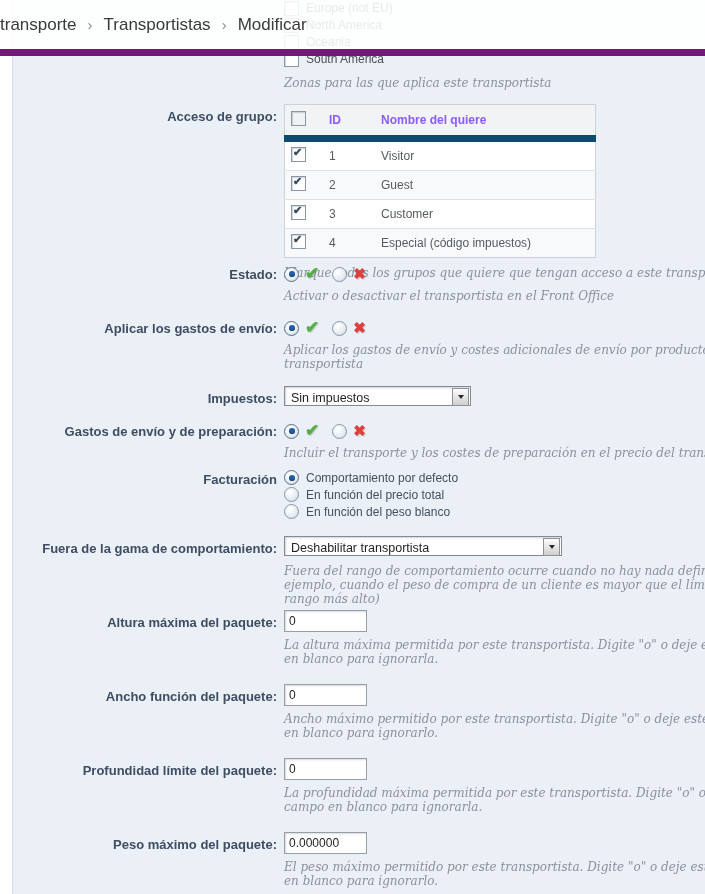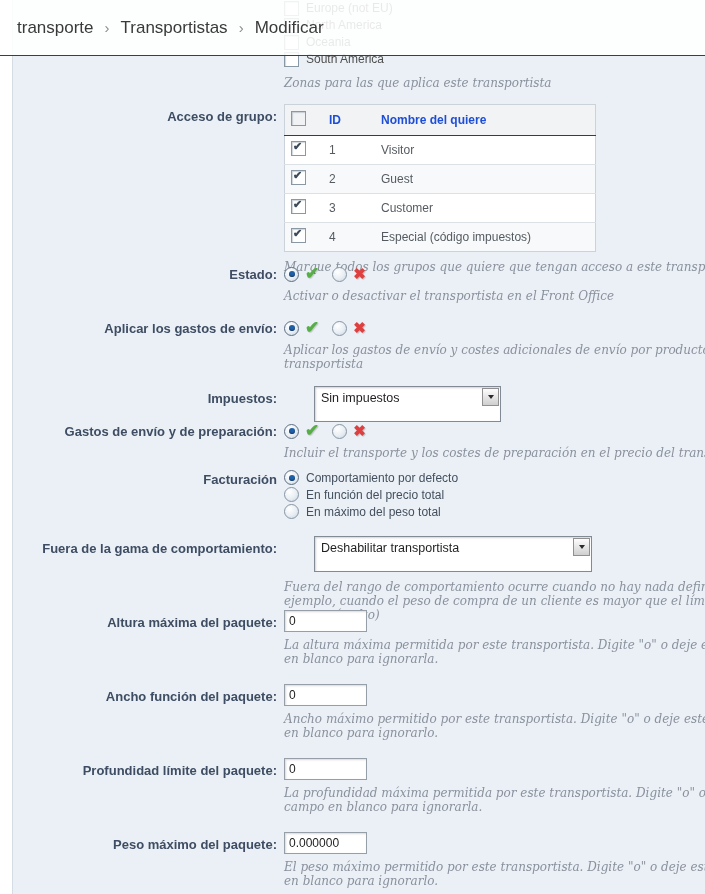--- a/index.html
+++ b/index.html
@@ -4,22 +4,22 @@
 <style>
   * { margin:0; padding:0; box-sizing:content-box; }
   html,body { width:705px; height:894px; overflow:hidden; }
   body { position:relative; background:#fff; font-family:"Liberation Sans",sans-serif; }
 
   .panel { position:absolute; left:12px; top:0; width:758px; height:894px;
            background:#EAF0F5; border-left:1px solid #D5DCE3; }
 
   
   .header { position:absolute; top:0; left:0; width:705px; height:56px; z-index:5;
-            background:rgba(255,255,255,0.88); border-bottom:1px solid #701a75;
-            display:flex; align-items:center; padding-left:17px; box-sizing:border-box; }
+            background:rgba(255,255,255,0.88); border-bottom:7px solid #701a75;
+            display:flex; align-items:center; box-sizing:border-box; }
   .crumb { font-size:17px; color:#3A3A3A; cursor:pointer; }
   .crumb-sep { color:#8C8C8C; margin:0 11px; font-size:15px; }
 
   
   .zone-row { position:absolute; left:271px; display:flex; align-items:center; gap:7px;
               font-size:12px; color:#4F4F4F; height:14px;text-align:right; }
   .zones-hint { position:absolute; left:271px; top:70px; }
 
   .frow { position:absolute; left:0; width:758px; }
   .lbl  { position:absolute; left:0; top:3px; width:264px; text-align:right;
@@ -49,38 +49,38 @@
   .opticons { display:flex; align-items:center; height:18px; }
   .icon-check { color:#57AE46; font-size:17px; font-weight:bold; margin:0 13px 0 6px;
                 text-shadow:1px 1px 1px rgba(0,0,0,0.18); line-height:18px; }
   .icon-x { color:#DE4040; font-size:15px; font-weight:bold; margin-left:6px;
             text-shadow:1px 1px 1px rgba(0,0,0,0.18); line-height:18px; }
 
   .radio-line { display:flex; align-items:center; gap:7px; height:17px;
                 font-size:12px; color:#44505E; cursor:pointer; }
 
   
-  .sel { position:relative; height:36px; background:#fff; border:1px solid #828A95;
-         box-shadow:inset 1px 1px 2px rgba(0,0,0,0.18); box-sizing:border-box; cursor:pointer;margin-left:30px; }
+  .sel { position:relative; height:20px; background:#fff; border:1px solid #828A95;
+         box-shadow:inset 1px 1px 2px rgba(0,0,0,0.18); box-sizing:border-box; cursor:pointer; }
   .sel-value { position:absolute; left:6px; top:4px; font-size:12.5px; color:#1F1F1F; }
   .sel-btn { position:absolute; right:1px; top:1px; width:17px; height:18px;
              background:linear-gradient(#FDFDFD,#CFCFCF); border:1px solid #909090;
              box-sizing:border-box; display:flex; align-items:center; justify-content:center; }
   .sel-btn::after { content:""; border-left:3.5px solid transparent;
              border-right:3.5px solid transparent; border-top:4px solid #2A2A2A; }
 
   .txt { width:83px; height:22px; border:1px solid #969FA8; background:#fff;
          box-shadow:inset 1px 1px 2px rgba(0,0,0,0.15); font-size:12px; color:#222;
          padding:0 0 0 4px; box-sizing:border-box; font-family:inherit; }
 
   
   .gtable { border-collapse:collapse; width:311px; background:#fff;
             border:1px solid #CBD2D9; }
-  .gtable th { background:#F2F3F5; font-size:12px; color:#1d4ed8; text-align:left;
-               padding:6px 6px; border-bottom:1px solid #0c4a6e; }
+  .gtable th { background:#F2F3F5; font-size:12px; color:#8b5cf6; text-align:left;
+               padding:6px 6px; border-bottom:7px solid #0c4a6e; }
   .gtable td { font-size:12px; color:#565B61; padding:5px 6px;
                border-bottom:1px solid #DCE1E6; }
   .gtable tr:last-child td { border-bottom:none; }
   .gtable tbody tr:nth-child(even) { background:#F7F9FA; }
   .col-cb { width:26px; } .col-id { width:40px; }
 </style>
 </head>
 <body>
 
 <div class="panel">
@@ -196,21 +196,21 @@
       <div class="radio-line">
         <span class="radio checked"></span>
         <span>Comportamiento por defecto</span>
       </div>
       <div class="radio-line">
         <span class="radio"></span>
         <span>En función del precio total</span>
       </div>
       <div class="radio-line">
         <span class="radio"></span>
-        <span>En máximo del peso total</span>
+        <span>En función del peso blanco</span>
       </div>
     </div>
   </div>
 
   <div class="frow" style="top:536px">
     <div class="lbl" style="top:5px">Fuera de la gama de comportamiento:</div>
     <div class="fld">
       <div class="sel" style="width:278px">
         <span class="sel-value">Deshabilitar transportista</span>
         <span class="sel-btn"></span>

